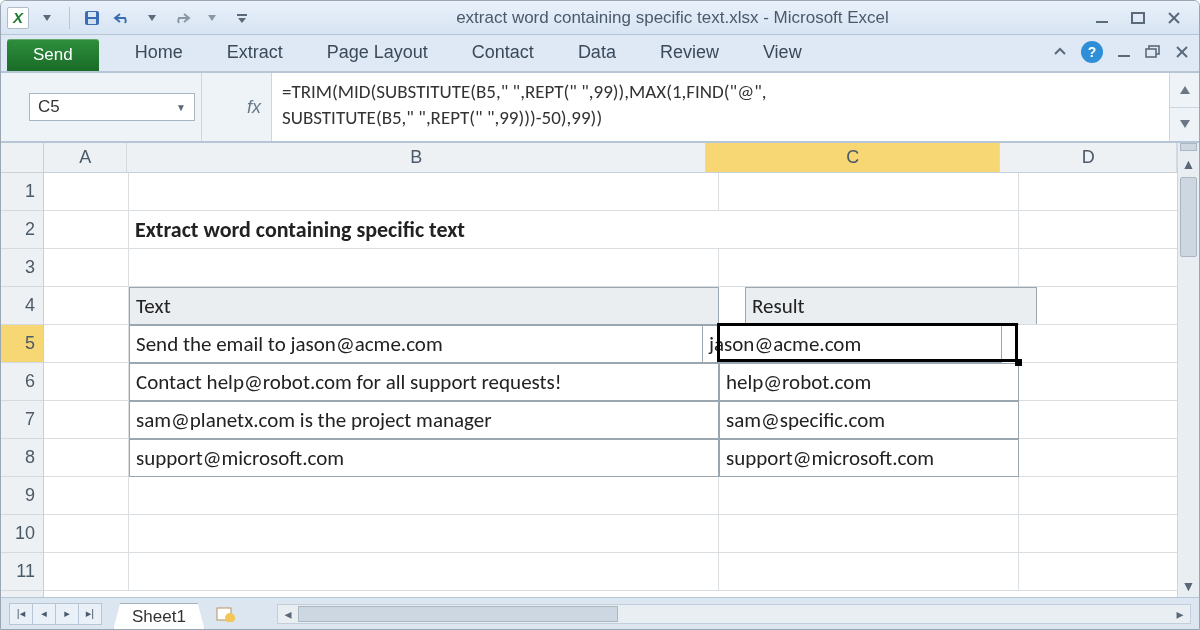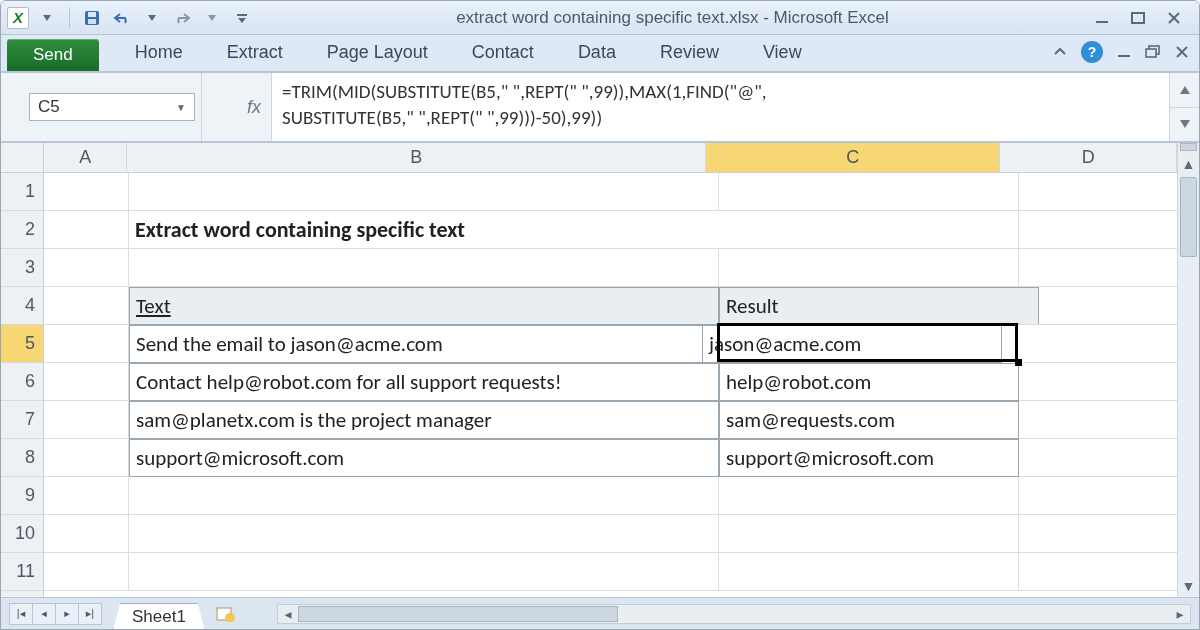--- a/index.html
+++ b/index.html
@@ -331,34 +331,34 @@
         <div class="cell" style="left: 975px; top: 0px; width: 180px;"></div>
         <div class="cell" style="left: 0px; top: 38px; width: 85px;"></div>
         <div class="cell b-title" style="left: 85px; top: 38px; width: 890px;">Extract word containing specific text</div>
         <div class="cell" style="left: 675px; top: 38px; width: 300px;"></div>
         <div class="cell" style="left: 975px; top: 38px; width: 180px;"></div>
         <div class="cell" style="left: 0px; top: 76px; width: 85px;"></div>
         <div class="cell" style="left: 85px; top: 76px; width: 590px;"></div>
         <div class="cell" style="left: 675px; top: 76px; width: 300px;"></div>
         <div class="cell" style="left: 975px; top: 76px; width: 180px;"></div>
         <div class="cell" style="left: 0px; top: 114px; width: 85px;"></div>
-        <div class="cell th-fill" style="left: 85px; top: 114px; width: 590px; border-width: 1px; border-style: solid; border-color: rgb(154, 167, 176); text-decoration: underline;">Text</div>
-        <div class="cell th-fill" style="left: 675px; top: 114px; width: 320px; border-width: 1px; border-style: solid; border-color: rgb(154, 167, 176);">Result</div>
+        <div class="cell th-fill" style="left: 85px; top: 114px; width: 590px; border-width: 1px; border-style: solid; border-color: rgb(154, 167, 176);">Text</div>
+        <div class="cell th-fill" style="left: 701px; top: 114px; width: 292px; border-width: 1px; border-style: solid; border-color: rgb(154, 167, 176);">Result</div>
         <div class="cell" style="left: 975px; top: 114px; width: 180px;"></div>
         <div class="cell" style="left: 0px; top: 152px; width: 85px;"></div>
         <div class="cell" style="left: 85px; top: 152px; width: 590px; border-width: 1px; border-style: solid; border-color: rgb(154, 167, 176);">Send the email to jason@acme.com</div>
         <div class="cell" style="left: 658px; top: 152px; width: 300px; border-width: 1px; border-style: solid; border-color: rgb(154, 167, 176);">jason@acme.com</div>
         <div class="cell" style="left: 975px; top: 152px; width: 180px;"></div>
         <div class="cell" style="left: 0px; top: 190px; width: 85px;"></div>
         <div class="cell" style="left: 675px; top: 190px; width: 300px; border-width: 1px; border-style: solid; border-color: rgb(154, 167, 176);">help@robot.com</div>
         <div class="cell" style="left: 85px; top: 190px; width: 590px; border-width: 1px; border-style: solid; border-color: rgb(154, 167, 176);">Contact help@robot.com for all support requests!</div>
         <div class="cell" style="left: 975px; top: 190px; width: 180px;"></div>
         <div class="cell" style="left: 0px; top: 228px; width: 85px;"></div>
         <div class="cell" style="left: 85px; top: 228px; width: 590px; border-width: 1px; border-style: solid; border-color: rgb(154, 167, 176);">sam@planetx.com is the project manager</div>
-        <div class="cell" style="left: 675px; top: 228px; width: 300px; border-width: 1px; border-style: solid; border-color: rgb(154, 167, 176);">sam@requests.com</div>
+        <div class="cell" style="left: 675px; top: 228px; width: 300px; border-width: 1px; border-style: solid; border-color: rgb(154, 167, 176);">sam@specific.com</div>
         <div class="cell" style="left: 975px; top: 228px; width: 180px;"></div>
         <div class="cell" style="left: 0px; top: 266px; width: 85px;"></div>
         <div class="cell" style="left: 85px; top: 266px; width: 590px; border-width: 1px; border-style: solid; border-color: rgb(154, 167, 176);">support@microsoft.com</div>
         <div class="cell" style="left: 675px; top: 266px; width: 300px; border-width: 1px; border-style: solid; border-color: rgb(154, 167, 176);">support@microsoft.com</div>
         <div class="cell" style="left: 975px; top: 266px; width: 180px;"></div>
         <div class="cell" style="left: 0px; top: 304px; width: 85px;"></div>
         <div class="cell" style="left: 85px; top: 304px; width: 590px;"></div>
         <div class="cell" style="left: 675px; top: 304px; width: 300px;"></div>
         <div class="cell" style="left: 975px; top: 304px; width: 180px;"></div>
         <div class="cell" style="left: 0px; top: 342px; width: 85px;"></div>

